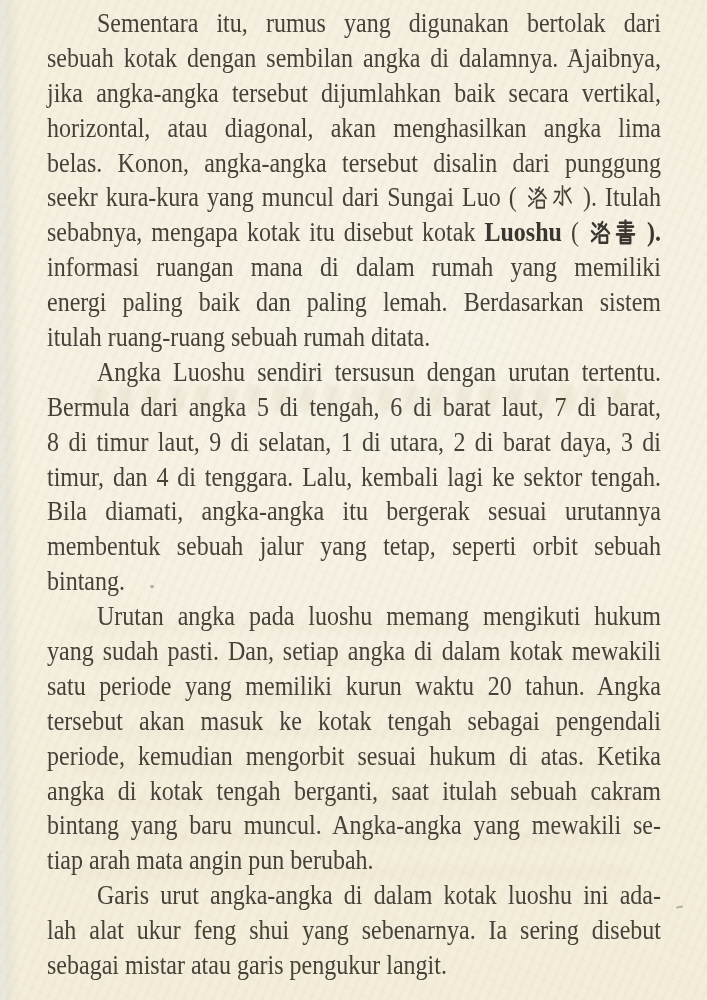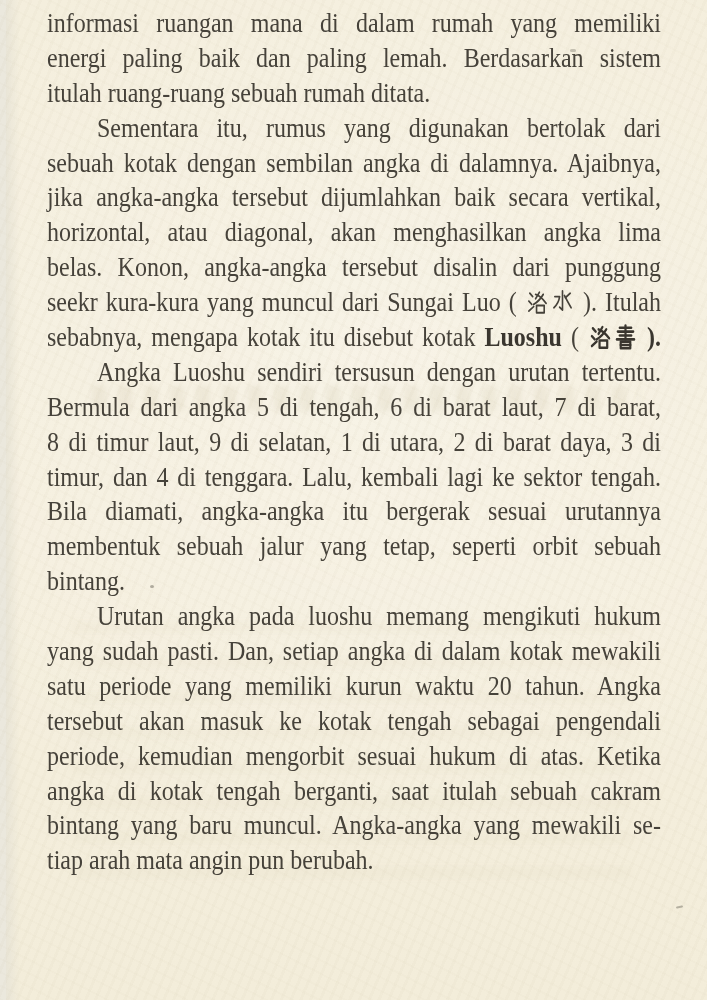--- a/index.html
+++ b/index.html
@@ -64,25 +64,20 @@
 
 <div class="page"></div>
 <div class="gutter-edge"></div>
 <div class="gutter-fade"></div>
 <div class="ghost-title"></div>
 <div class="ghost-body"></div>
 <div class="grain"></div>
 
 <div class="text-block" style="color: rgb(70, 66, 58);">
     <div>
-      <div class="line just"><span>informasi ruangan mana di dalam rumah yang memiliki</span></div>
-      <div class="line just"><span>energi paling baik dan paling lemah. Berdasarkan sistem</span></div>
-      <div class="line last"><span>itulah ruang-ruang sebuah rumah ditata.</span></div>
-    </div>
-    <div>
       <div class="line just indent"><span>Sementara itu, rumus yang digunakan bertolak dari</span></div>
       <div class="line just"><span>sebuah kotak dengan sembilan angka di dalamnya. Ajaibnya,</span></div>
       <div class="line just"><span>jika angka-angka tersebut dijumlahkan baik secara vertikal,</span></div>
       <div class="line just"><span>horizontal, atau diagonal, akan menghasilkan angka lima</span></div>
       <div class="line just"><span>belas. Konon, angka-angka tersebut disalin dari punggung</span></div>
       <div class="line just"><span>seekr kura-kura yang muncul dari Sungai Luo (</span><span class="cjk">
   <svg width="23" height="23" viewBox="0 0 24 24" aria-hidden="true">
             <g fill="none" stroke="currentColor" stroke-width="1.7" stroke-linecap="round" stroke-linejoin="round">
               <path d="M4 4 L7 7"></path>
               <path d="M3 11 L6 14"></path>
@@ -119,35 +114,45 @@
               <path d="M6 10.5 L18 10.5"></path>
               <path d="M3 14 L21 14"></path>
               <path d="M12 1.5 L12 14"></path>
               <rect x="7" y="16" width="10" height="6"></rect>
               <path d="M7 19 L17 19"></path>
             </g>
           </svg>
 </span><span class="bold">).</span></div>
     </div>
     <div>
+      <div class="line just"><span>informasi ruangan mana di dalam rumah yang memiliki</span></div>
+      <div class="line just"><span>energi paling baik dan paling lemah. Berdasarkan sistem</span></div>
+      <div class="line last"><span>itulah ruang-ruang sebuah rumah ditata.</span></div>
+    </div>
+    <div>
       <div class="line just indent"><span>Angka Luoshu sendiri tersusun dengan urutan tertentu.</span></div>
       <div class="line just"><span>Bermula dari angka 5 di tengah, 6 di barat laut, 7 di barat,</span></div>
       <div class="line just"><span>8 di timur laut, 9 di selatan, 1 di utara, 2 di barat daya, 3 di</span></div>
       <div class="line just"><span>timur, dan 4 di tenggara. Lalu, kembali lagi ke sektor tengah.</span></div>
       <div class="line just"><span>Bila diamati, angka-angka itu bergerak sesuai urutannya</span></div>
       <div class="line just"><span>membentuk sebuah jalur yang tetap, seperti orbit sebuah</span></div>
       <div class="line last"><span>bintang.</span></div>
     </div>
     <div>
       <div class="line just indent"><span>Urutan angka pada luoshu memang mengikuti hukum</span></div>
       <div class="line just"><span>yang sudah pasti. Dan, setiap angka di dalam kotak mewakili</span></div>
       <div class="line just"><span>satu periode yang memiliki kurun waktu 20 tahun. Angka</span></div>
       <div class="line just"><span>tersebut akan masuk ke kotak tengah sebagai pengendali</span></div>
       <div class="line just"><span>periode, kemudian mengorbit sesuai hukum di atas. Ketika</span></div>
       <div class="line just"><span>angka di kotak tengah berganti, saat itulah sebuah cakram</span></div>
       <div class="line just"><span>bintang yang baru muncul. Angka-angka yang mewakili se-</span></div>
       <div class="line last"><span>tiap arah mata angin pun berubah.</span></div>
     </div>
+    <div>
+      <div class="line just indent"><span>Garis urut angka-angka di dalam kotak luoshu ini ada-</span></div>
+      <div class="line just"><span>lah alat ukur feng shui yang sebenarnya. Ia sering disebut</span></div>
+      <div class="line last"><span>sebagai mistar atau garis pengukur langit.</span></div>
+    </div>
   </div>
 
 <div class="speck s1"></div>
 <div class="speck s2"></div>
 <div class="speck s3"></div>
 
 </body></html>

